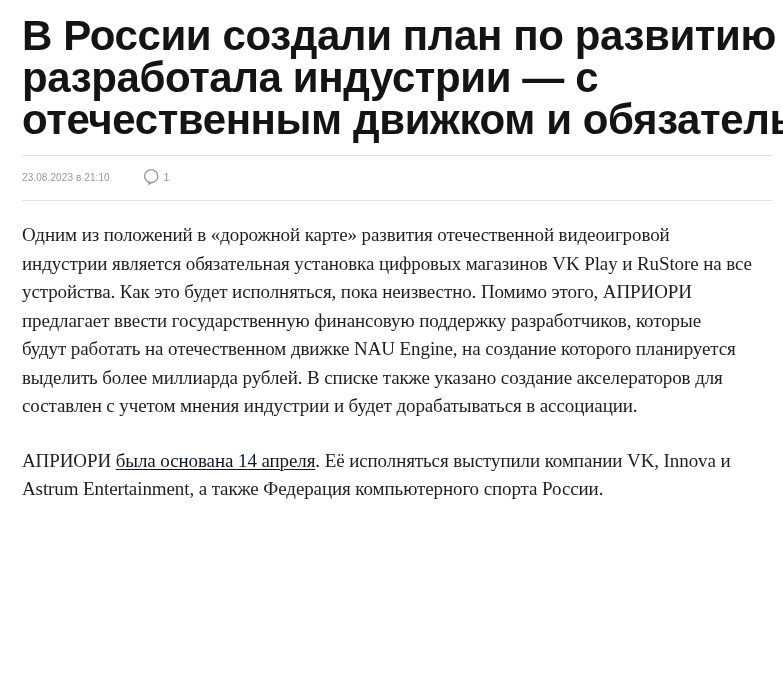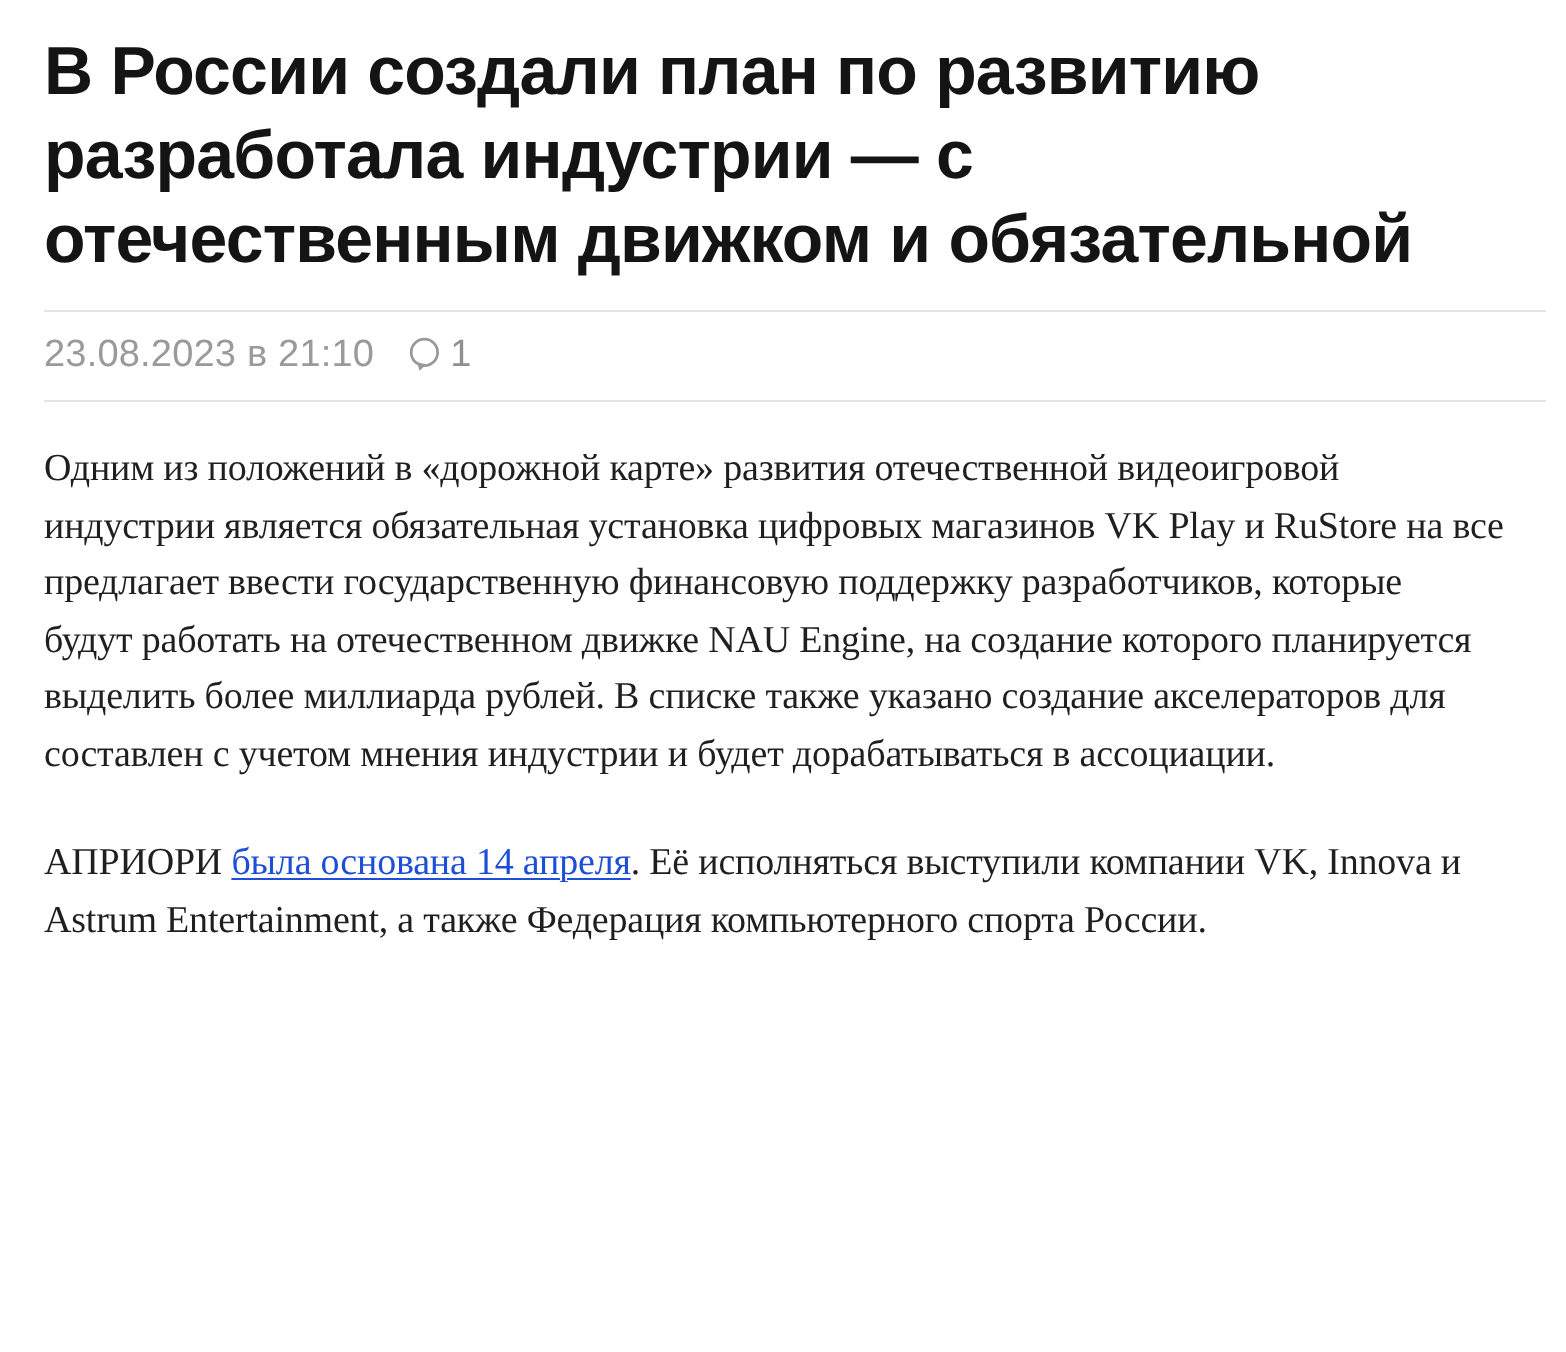--- a/index.html
+++ b/index.html
@@ -16,42 +16,42 @@
   .page {
     width: 751px;
     margin-left: 22px;
   }
   
   h1.article-title {
     margin: 15px 0 0 0;
     padding: 0 0 14px 0;
     font-family: "Liberation Sans", "DejaVu Sans", sans-serif;
     font-weight: 700;
-    font-size: 34px;
+    font-size: 42px;
     line-height: 42px;
     letter-spacing: -0.4px;
     color: #141414;
   }
   .title-line {
     display: block;
     white-space: nowrap;
   }
   
   .divider {
     border: none;
     border-top: 1px solid #e4e4e4;
     margin: 0;
   }
   
   .meta-row {
     display: flex;
     align-items: center;
-    gap: 16px;
+    gap: 32px;
     padding: 12px 0 13px 0;
-    font-size: 19px;
+    font-size: 10px;
     line-height: 17px;
     color: #9a9a9a;
     letter-spacing: 0.1px;
   }
   .comments-link {
     display: inline-flex;
     align-items: center;
     gap: 3px;
     text-decoration: none;
     color: #8f8f8f;
@@ -70,21 +70,21 @@
     color: #1f1f1f;
   }
   .article-body p {
     margin: 0 0 26px 0;
   }
   .body-line {
     display: block;
     white-space: nowrap;
   }
   .inline-link {
-    color: #1d4ed8;
+    color: #0f172a;
     text-decoration: underline;
     text-underline-offset: 2px;
     text-decoration-thickness: 1px;
     cursor: pointer;
   }
 </style>
 </head>
 <body>
 
 <div class="page">
@@ -109,20 +109,21 @@
   </div>
 
   <hr class="divider">
 
   <div class="article-body">
 
 
     <p>
       <span class="body-line">Одним из положений в «дорожной карте» развития отечественной видеоигровой</span>
       <span class="body-line">индустрии является обязательная установка цифровых магазинов VK Play и RuStore на все</span>
+      <span class="body-line">устройства. Как это будет исполняться, пока неизвестно. Помимо этого, АПРИОРИ</span>
       <span class="body-line">предлагает ввести государственную финансовую поддержку разработчиков, которые</span>
       <span class="body-line">будут работать на отечественном движке NAU Engine, на создание которого планируется</span>
       <span class="body-line">выделить более миллиарда рублей. В списке также указано создание акселераторов для</span>
       <span class="body-line">составлен с учетом мнения индустрии и будет дорабатываться в ассоциации.</span>
     </p>
 
     <p>
       <span class="body-line">
         <span>АПРИОРИ </span><a class="inline-link">была основана 14 апреля</a><span>. Её исполняться выступили компании VK, Innova и</span>
       </span>

